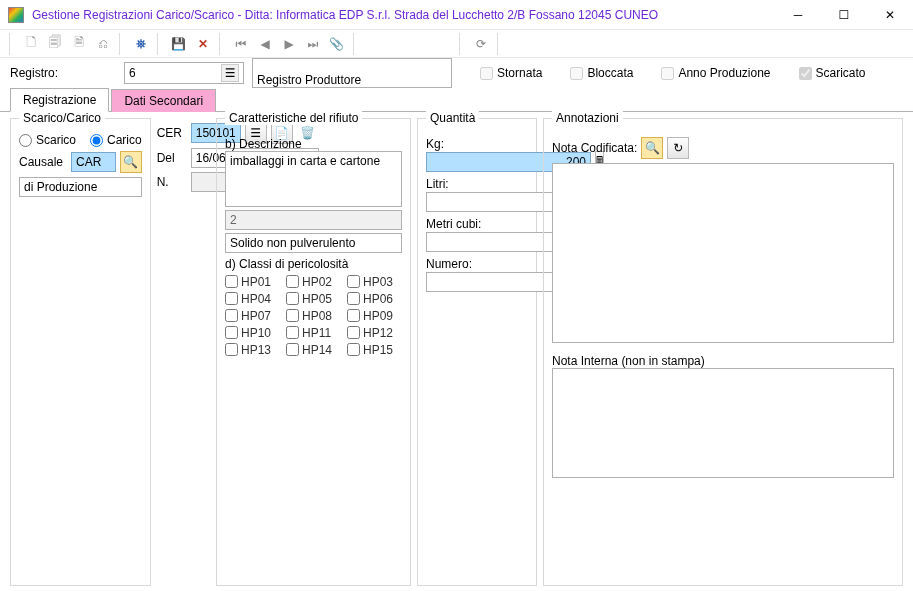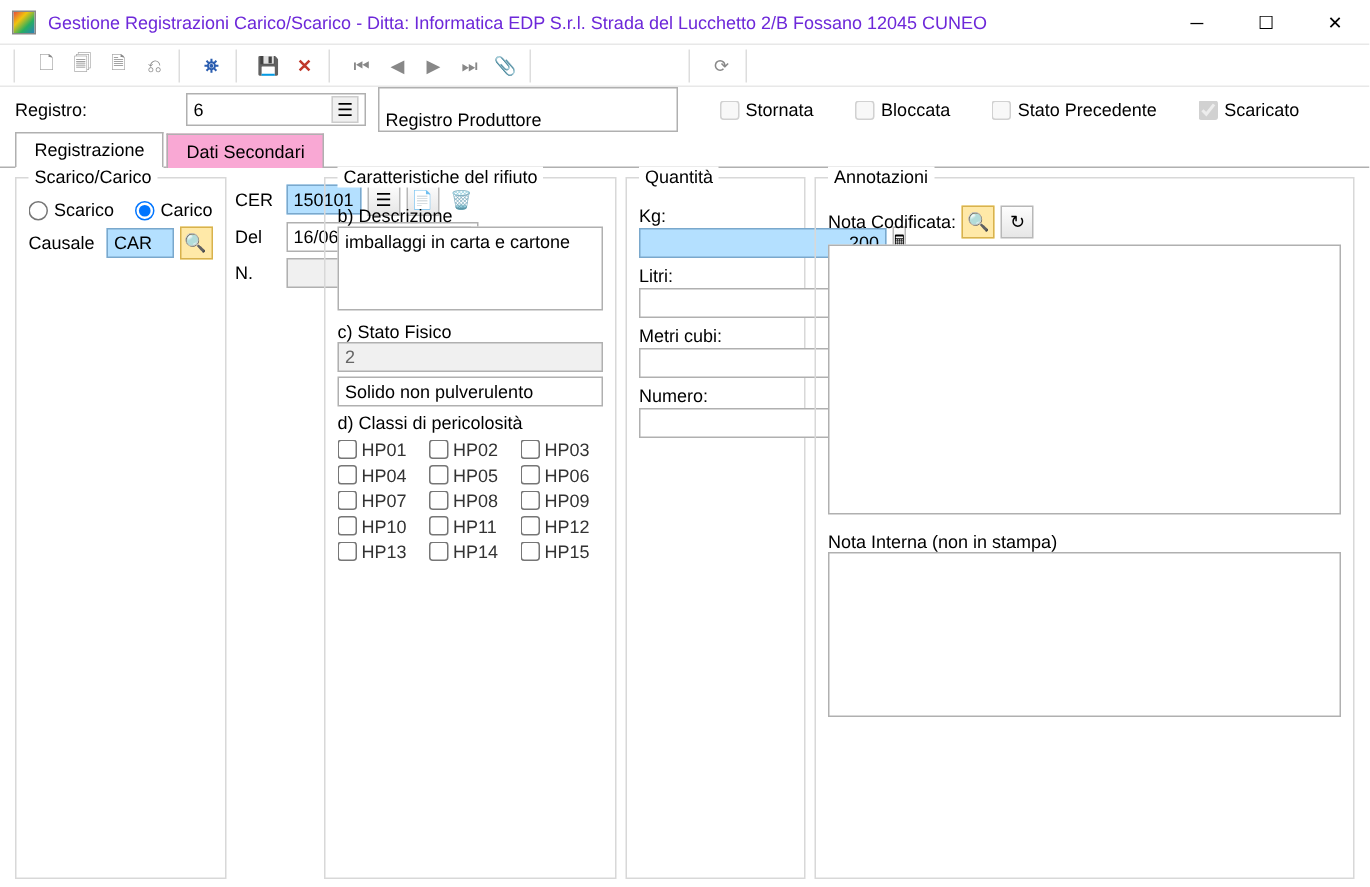--- a/index.html
+++ b/index.html
@@ -118,21 +118,21 @@
   <label class="chkrow">
       <input type="checkbox" disabled="" style="">
       <span>Stornata</span>
     </label>
   <label class="chkrow">
       <input type="checkbox" disabled="" style="">
       <span>Bloccata</span>
     </label>
   <label class="chkrow">
       <input type="checkbox" disabled="" style="">
-      <span>Stato Precedente</span>
+      <span>Anno Produzione</span>
     </label>
   <label class="chkrow">
       <input type="checkbox" checked="" disabled="" style="">
       <span>Scaricato</span>
     </label>
 </div>
 
 <div class="tabstrip">
   <div class="tab active">Registrazione</div>
   <div class="tab">Dati Secondari</div>
@@ -152,20 +152,25 @@
             <input type="radio" name="sc" checked="" style="">
             <span>Carico</span>
           </label>
       </div>
       <div class="frow">
         <span class="flabel">Causale</span>
         <div class="hlbox">
             <span>CAR</span>
           </div>
         <div class="icon-btn" style="background:#ffe9a8;border-color:#d8b24d;">🔍</div>
+      </div>
+      <div class="frow">
+        <div class="plainbox" style="flex:1">
+            <span>di Produzione</span>
+          </div>
       </div>
     </div>
 
     <div>
       <div class="frow">
         <span class="flabel" style="width:30px">CER</span>
         <div class="hlbox">
             <span>150101</span>
           </div>
         <div class="icon-btn">☰</div>
@@ -202,21 +207,20 @@
         <line x1="76" y1="5" x2="76" y2="27" stroke="#b68f1e" stroke-width="3"></line>
         <line x1="84" y1="2" x2="84" y2="24" stroke="#b68f1e" stroke-width="3"></line>
       </g>
     </svg>
   </div>
 
   <div class="group col2">
     <div class="group-title">Caratteristiche del rifiuto</div>
     <div class="sublabel">b) Descrizione</div>
     <textarea class="textarea" style="">imballaggi in carta e cartone</textarea>
-    <div class="sublabel">c) Stato Fisico</div>
     <input class="smallin readonly" readonly="" value="2" style="">
     <input class="smallin" style="margin-top: 3px;" readonly="" value="Solido non pulverulento">
     <div class="sublabel">d) Classi di pericolosità</div>
     <div class="chkgrid">
       <label>
           <input type="checkbox" style="">
           <span>HP01</span>
         </label>
       <label>
           <input type="checkbox" style="">

